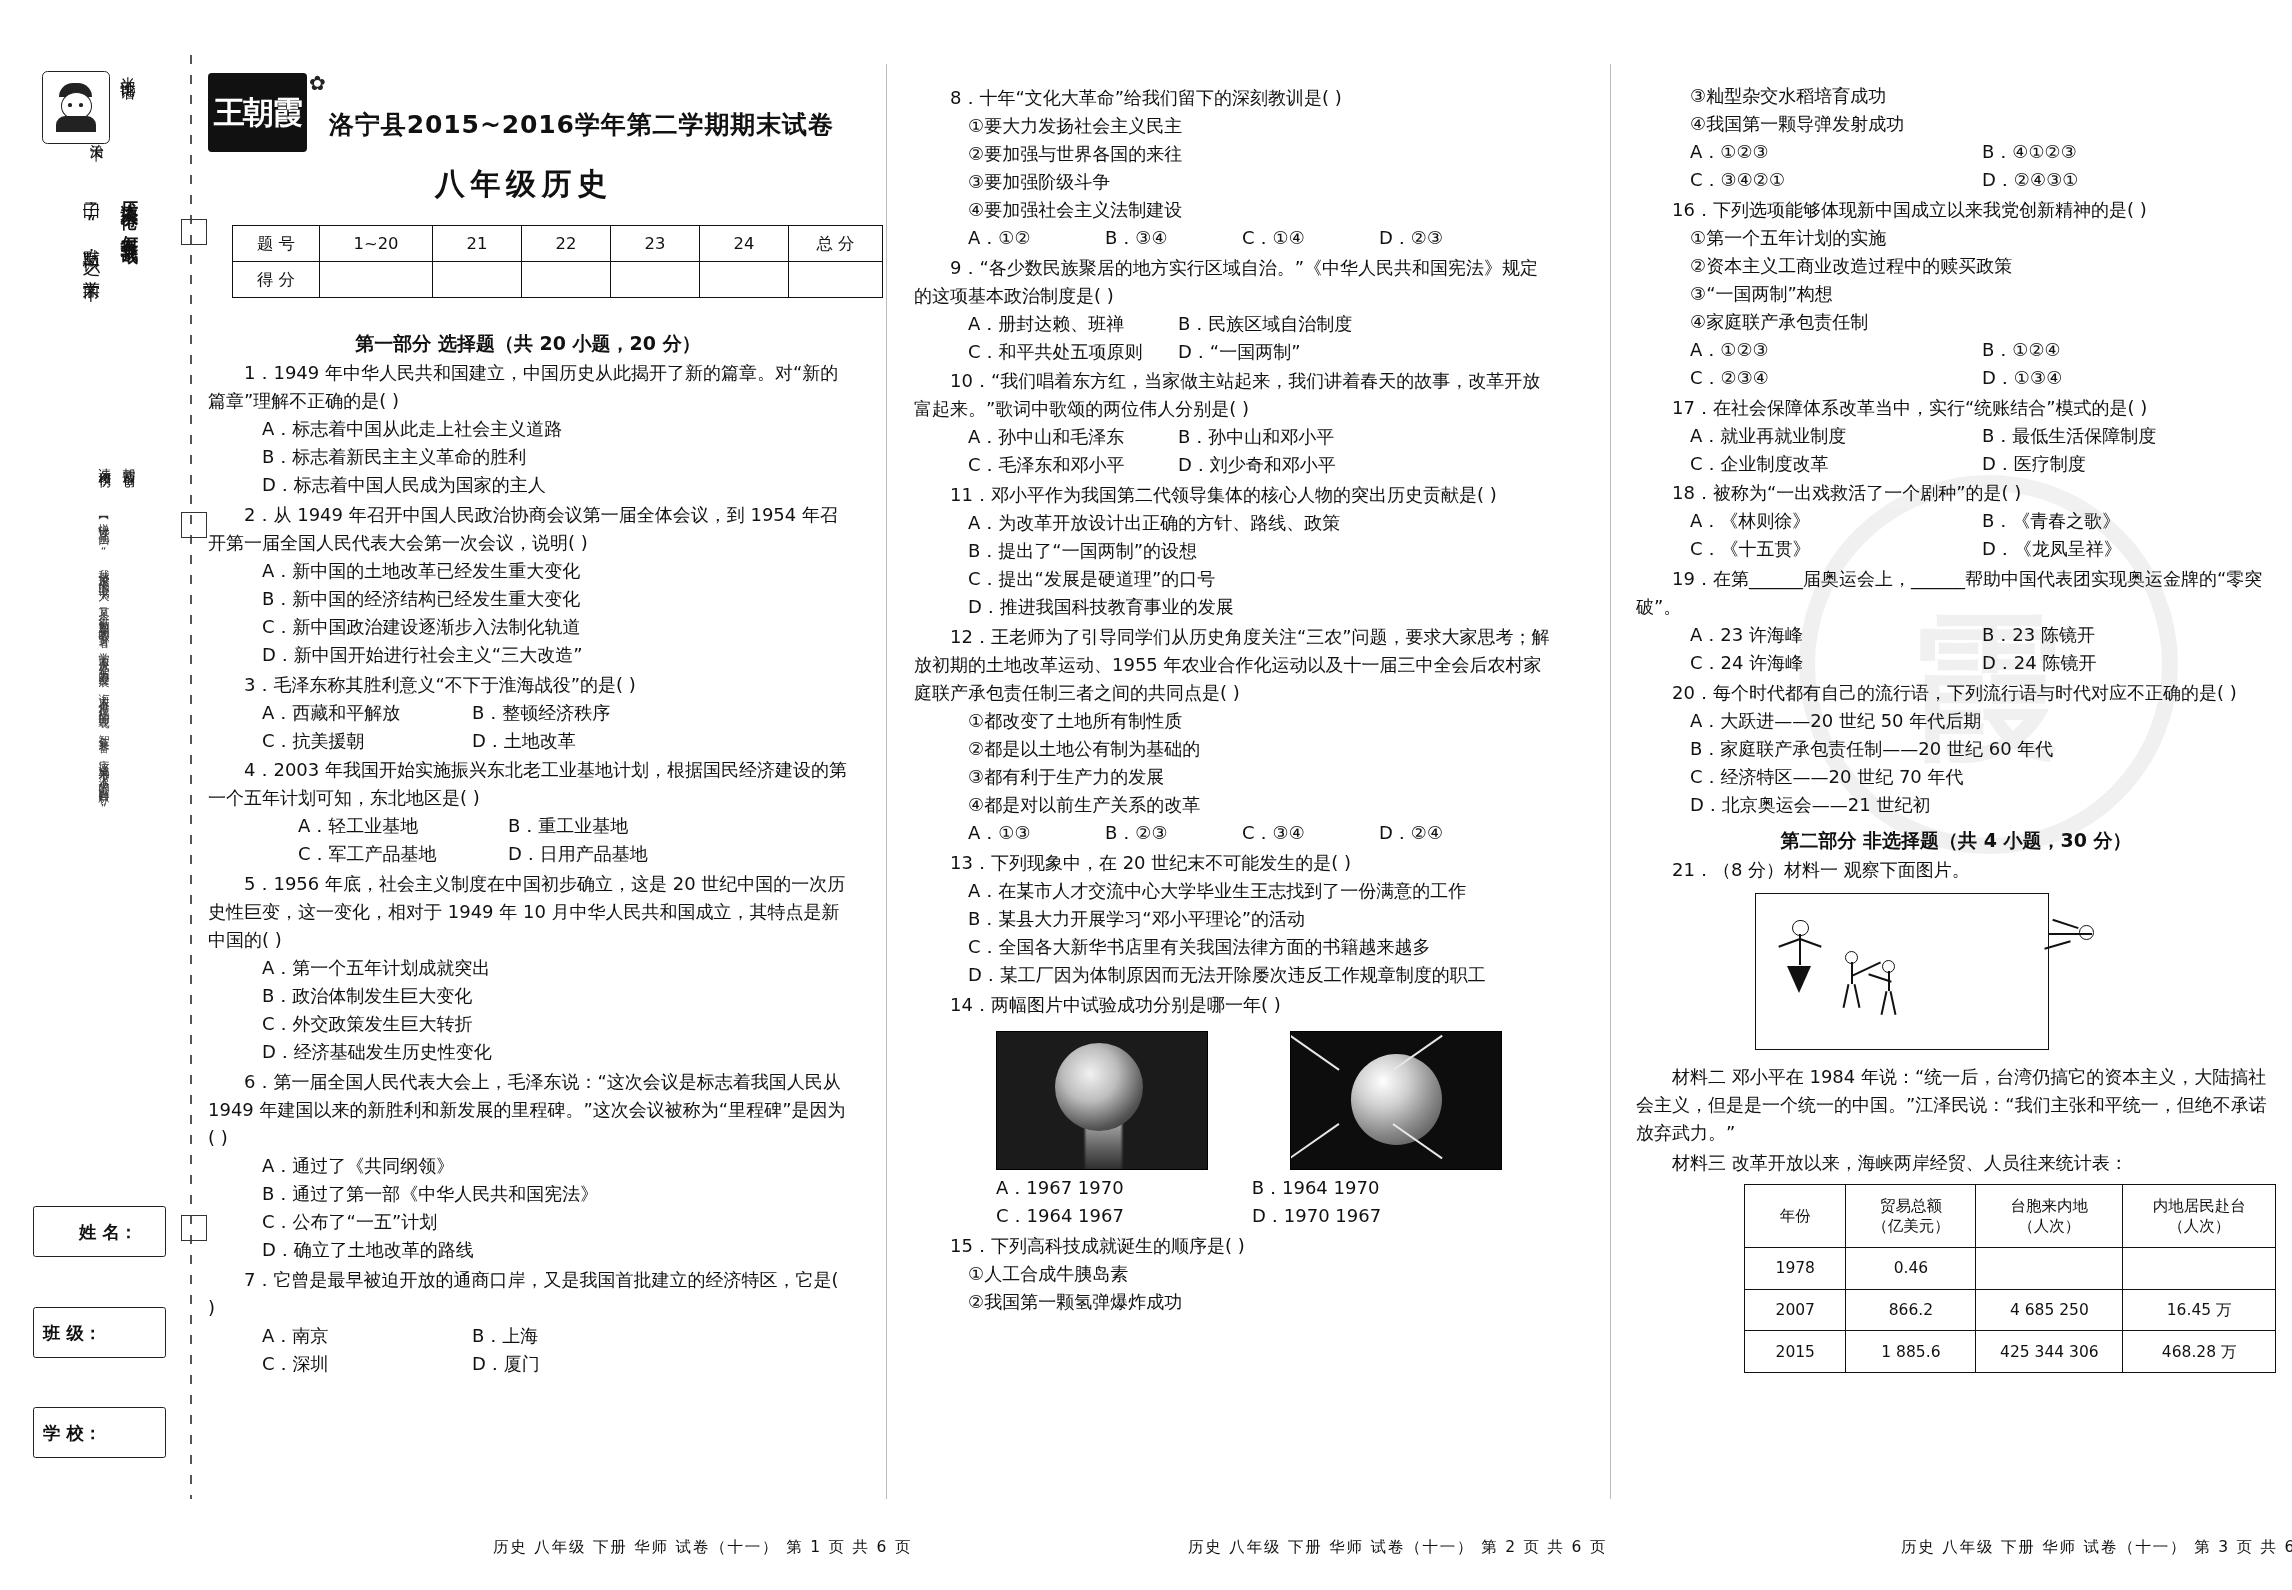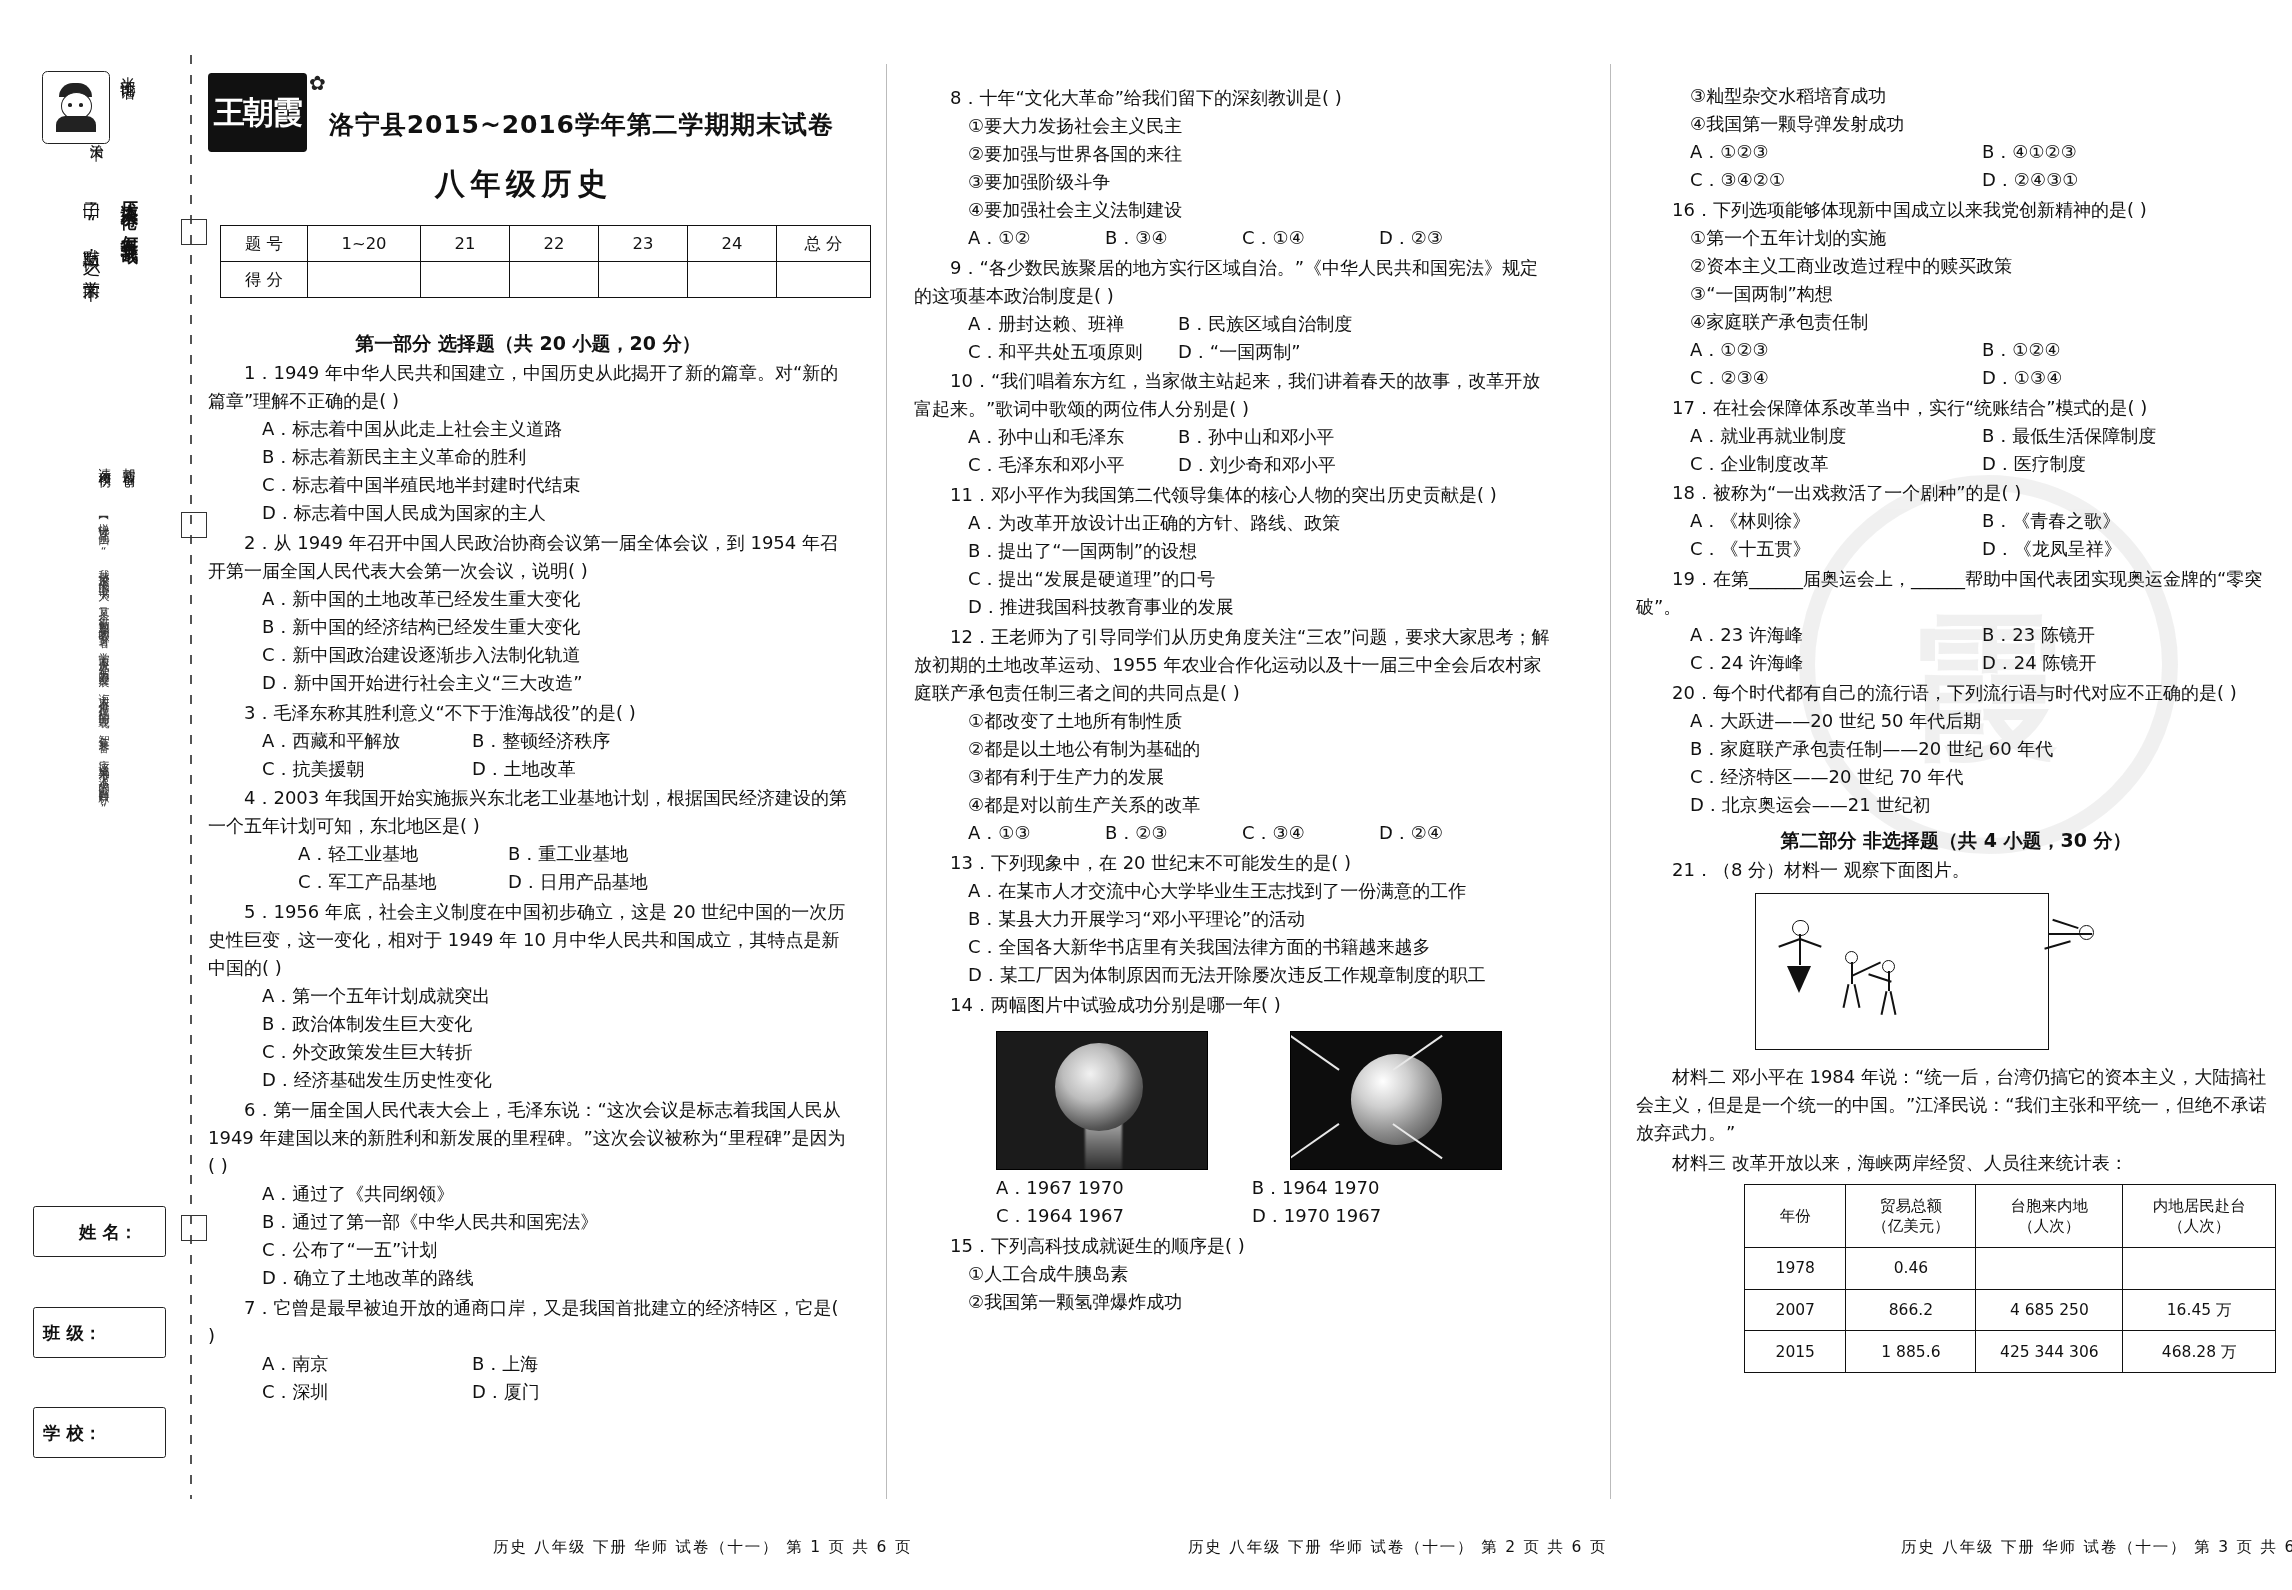--- a/index.html
+++ b/index.html
@@ -45,21 +45,21 @@
   .cs1{left:886px;} .cs2{left:1610px;}
 
   
   .head-logo{position:absolute;left:208px;top:73px;width:99px;height:79px;background:#111;border-radius:3.7px;
       display:flex;align-items:center;justify-content:center;}
   .head-logo span{color:#fff;font-size:31px;font-weight:bold;letter-spacing:-1.8px;}
   .hl-deco{position:absolute;left:309px;top:71px;font-size:20px;color:#222;}
   .paper-title{position:absolute;left:329px;top:108px;font-size:25px;font-weight:bold;letter-spacing:0.9px;}
   .subject{position:absolute;left:435px;top:164px;font-size:30px;font-weight:bold;letter-spacing:5.5px;}
 
-  table.score{position:absolute;left:220px;top:225px;border-collapse:collapse;}
+  table.score{position:absolute;left:232px;top:225px;border-collapse:collapse;}
   table.score td{border:1.5px solid #111;height:35px;text-align:center;font-size:16.4px;padding:0 5.5px;}
   .c-h{width:75px;} .c-a{width:101px;} .c-b{width:77px;} .c-t{width:82px;}
 
   .sec-head{text-align:center;font-weight:bold;font-size:19px;margin-top:7.3px;}
   .q{margin-top:1.8px;text-indent:2em;}
   .opt{text-indent:3em;}
   .opt-row{display:flex;text-indent:0;padding-left:3em;}
   .opt-row .o{width:210px;}
 
   .imgs{display:flex;gap:82px;margin:12.8px 0 3.7px 82px;}
@@ -173,21 +173,20 @@
     </tr>
   </tbody>
     </table>
 
   <div class="col col1" style="top:322px">
     <div class="sec-head">第一部分  选择题（共 20 小题，20 分）</div>
 
     <div class="q"><span>1．</span><span>1949 年中华人民共和国建立，中国历史从此揭开了新的篇章。对“新的篇章”理解不正确的是(      )</span></div>
     <div class="opt">A．标志着中国从此走上社会主义道路</div>
     <div class="opt">B．标志着新民主主义革命的胜利</div>
-    <div class="opt">C．标志着中国半殖民地半封建时代结束</div>
     <div class="opt">D．标志着中国人民成为国家的主人</div>
 
     <div class="q"><span>2．</span><span>从 1949 年召开中国人民政治协商会议第一届全体会议，到 1954 年召开第一届全国人民代表大会第一次会议，说明(      )</span></div>
     <div class="opt">A．新中国的土地改革已经发生重大变化</div>
     <div class="opt">B．新中国的经济结构已经发生重大变化</div>
     <div class="opt">C．新中国政治建设逐渐步入法制化轨道</div>
     <div class="opt">D．新中国开始进行社会主义“三大改造”</div>
 
     <div class="q"><span>3．</span><span>毛泽东称其胜利意义“不下于淮海战役”的是(      )</span></div>
     <div class="opt-row">

